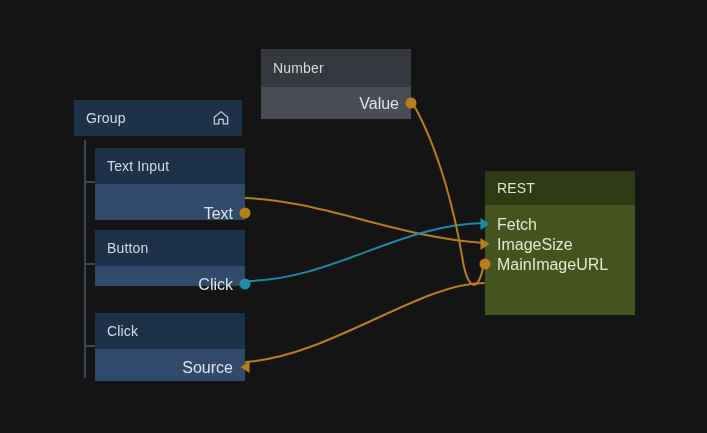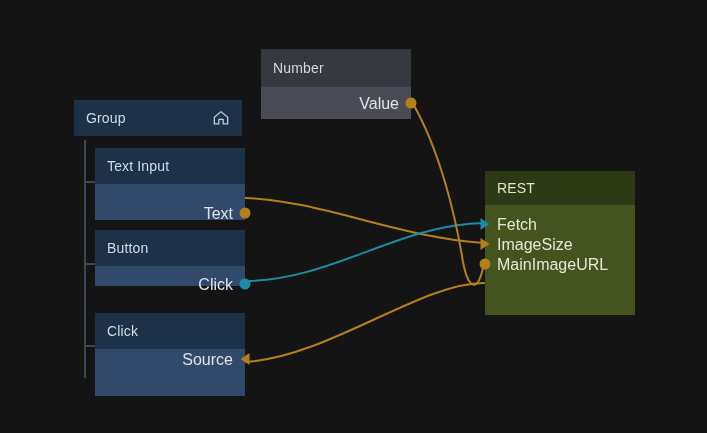--- a/index.html
+++ b/index.html
@@ -178,21 +178,21 @@
           <div class="port-row out">
             <span class="marker dot" style="background: rgb(27, 139, 168); left: 150px;"></span>
             <span>Click</span>
           </div>
         </div>
       </div>
       <div class="node node-blue" style="left: 95px; top: 313px; width: 150px;">
         <div class="node-header" style="height: 36px;">
           <span class="node-title">Click</span>
         </div>
-        <div class="node-body" style="height: 47px; ">
+        <div class="node-body" style="height: 32px; padding-top: 8px;">
           <div class="port-row out">
             <span class="marker tri-left" style="border-right-color: rgb(181, 128, 28); left: 150px;"></span>
             <span>Source</span>
           </div>
         </div>
       </div>
       <div class="node node-gray" style="left: 261px; top: 49px; width: 150px;">
         <div class="node-header" style="height: 38px;">
           <span class="node-title">Number</span>
         </div>

